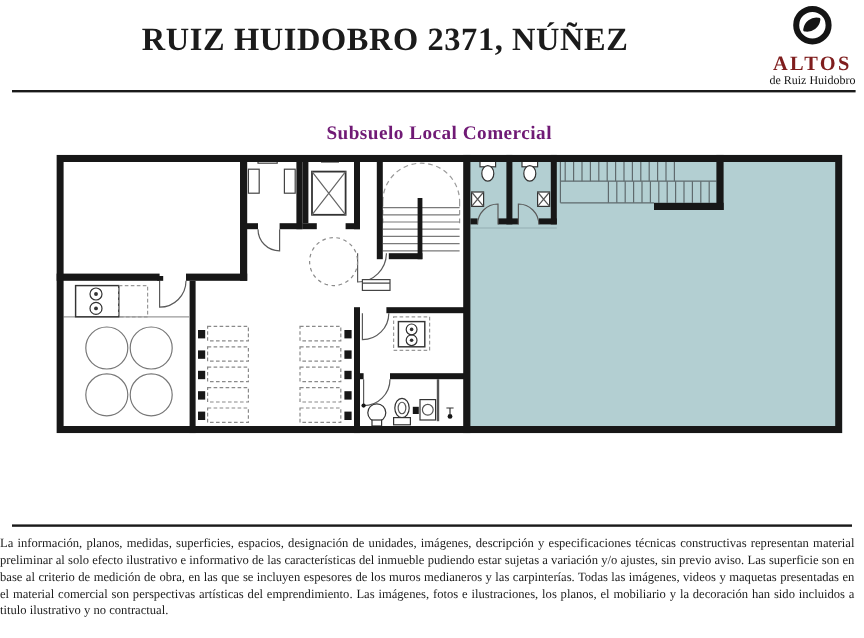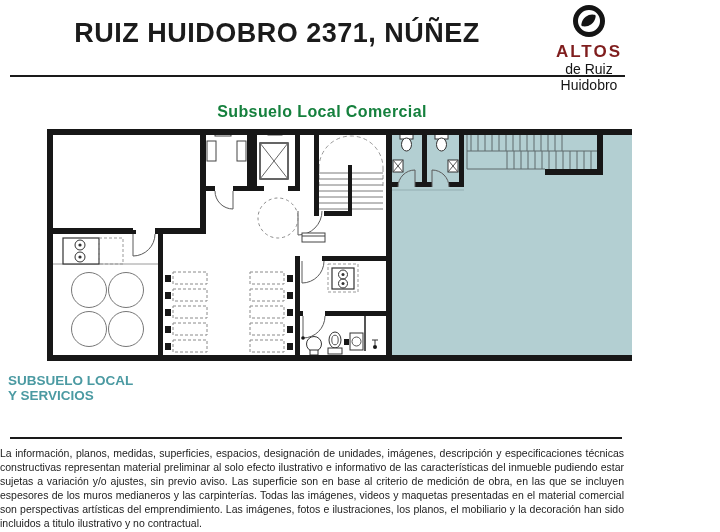--- a/index.html
+++ b/index.html
@@ -1,32 +1,32 @@
 <!DOCTYPE html>
 <html><head>
 <meta charset="utf-8">
 <style>
   html,body{margin:0;padding:0;background:#ffffff;}
-  #page{position:relative;width:632px;height:532px;background:#ffffff;overflow:hidden;
-        font-family:Liberation Sans, sans-serif;color:#1b1b1b;}
+  #page{position:relative;width:720px;height:532px;background:#ffffff;overflow:hidden;
+        font-family:Liberation Serif, serif;color:#1b1b1b;}
   .abs{position:absolute;}
   
   #main-title{top:18px;left:0;right:78px;text-align:center;font-size:27px;font-weight:bold;
               letter-spacing:.5px;color:#1b1b1b;}
   #logo{top:5px;right:6px;width:74px;text-align:center;}
   #logo .ring{display:inline-block;width:22px;height:22px;border:5px solid #141414;border-radius:50%;
               position:relative;}
   #logo .leaf{position:absolute;left:4px;top:4px;width:13px;height:13px;background:#141414;
               border-radius:85% 10% 85% 10%;transform:rotate(8deg);}
   #logo .brand{font-size:17px;font-weight:bold;letter-spacing:2px;margin-top:1px;color:#7f1d1d;}
-  #logo .sub{font-size:14px;color:#141414;margin-top:-1px;text-align:center;}
+  #logo .sub{font-size:10px;color:#141414;margin-top:-1px;text-align:center;}
   .rule{height:2px;background:#1a1a1a;}
   #rule-top{top:75px;left:10px;right:7px;}
   #plan-title{top:103px;left:0;right:0;text-align:center;font-size:16px;font-weight:600;
-              letter-spacing:.4px;color:#15803d;padding-left:12px;}
+              letter-spacing:.4px;color:#701a75;padding-left:12px;}
   #plan-wrap{top:129px;left:47px;width:655px;height:232px;}
   
   #unit-label{top:373px;left:8px;font-size:13.5px;font-weight:bold;line-height:15px;}
   #unit-label .teal{color:#4b9aa2;}
   #area-label{top:403px;left:8px;font-size:13.5px;font-weight:bold;color:#262626;}
   #rule-bottom{top:437px;left:10px;right:10px;}
   #disclaimer{top:447px;left:0;right:8px;font-size:10.5px;line-height:13.9px;
               text-align:justify;color:#1c1c1c;}
 </style>
 </head>
@@ -203,22 +203,18 @@
         <rect x="401" y="31" width="10" height="12" fill="#ffffff" stroke="#333333" stroke-width="1"></rect>
         <path d="M401 31L411 43M411 31L401 43" stroke="#555555" stroke-width="1" fill="none"></path>
       </g>
 
       <rect x="317" y="187" width="2" height="35" fill="#555555"></rect>
 
       <rect x="3" y="3" width="649" height="226" fill="none" stroke="#171717" stroke-width="6"></rect>
     </svg>
   </div>
 
-  <div id="unit-label" class="abs">
-    <div class="teal">SUBSUELO LOCAL</div>
-    <div class="teal">Y SERVICIOS</div>
-  </div>
 
   <div id="rule-bottom" class="abs rule"></div>
 
   <div id="disclaimer" class="abs">La información, planos, medidas, superficies, espacios, designación de unidades, imágenes, descripción y especificaciones técnicas constructivas representan material preliminar al solo efecto ilustrativo e informativo de las características del inmueble pudiendo estar sujetas a variación y/o ajustes, sin previo aviso. Las superficie son en base al criterio de medición de obra, en las que se incluyen espesores de los muros medianeros y las carpinterías. Todas las imágenes, videos y maquetas presentadas en el material comercial son perspectivas artísticas del emprendimiento. Las imágenes, fotos e ilustraciones, los planos, el mobiliario y la decoración han sido incluidos a titulo ilustrativo y no contractual.</div>
 
 </div>
 
 </body></html>

